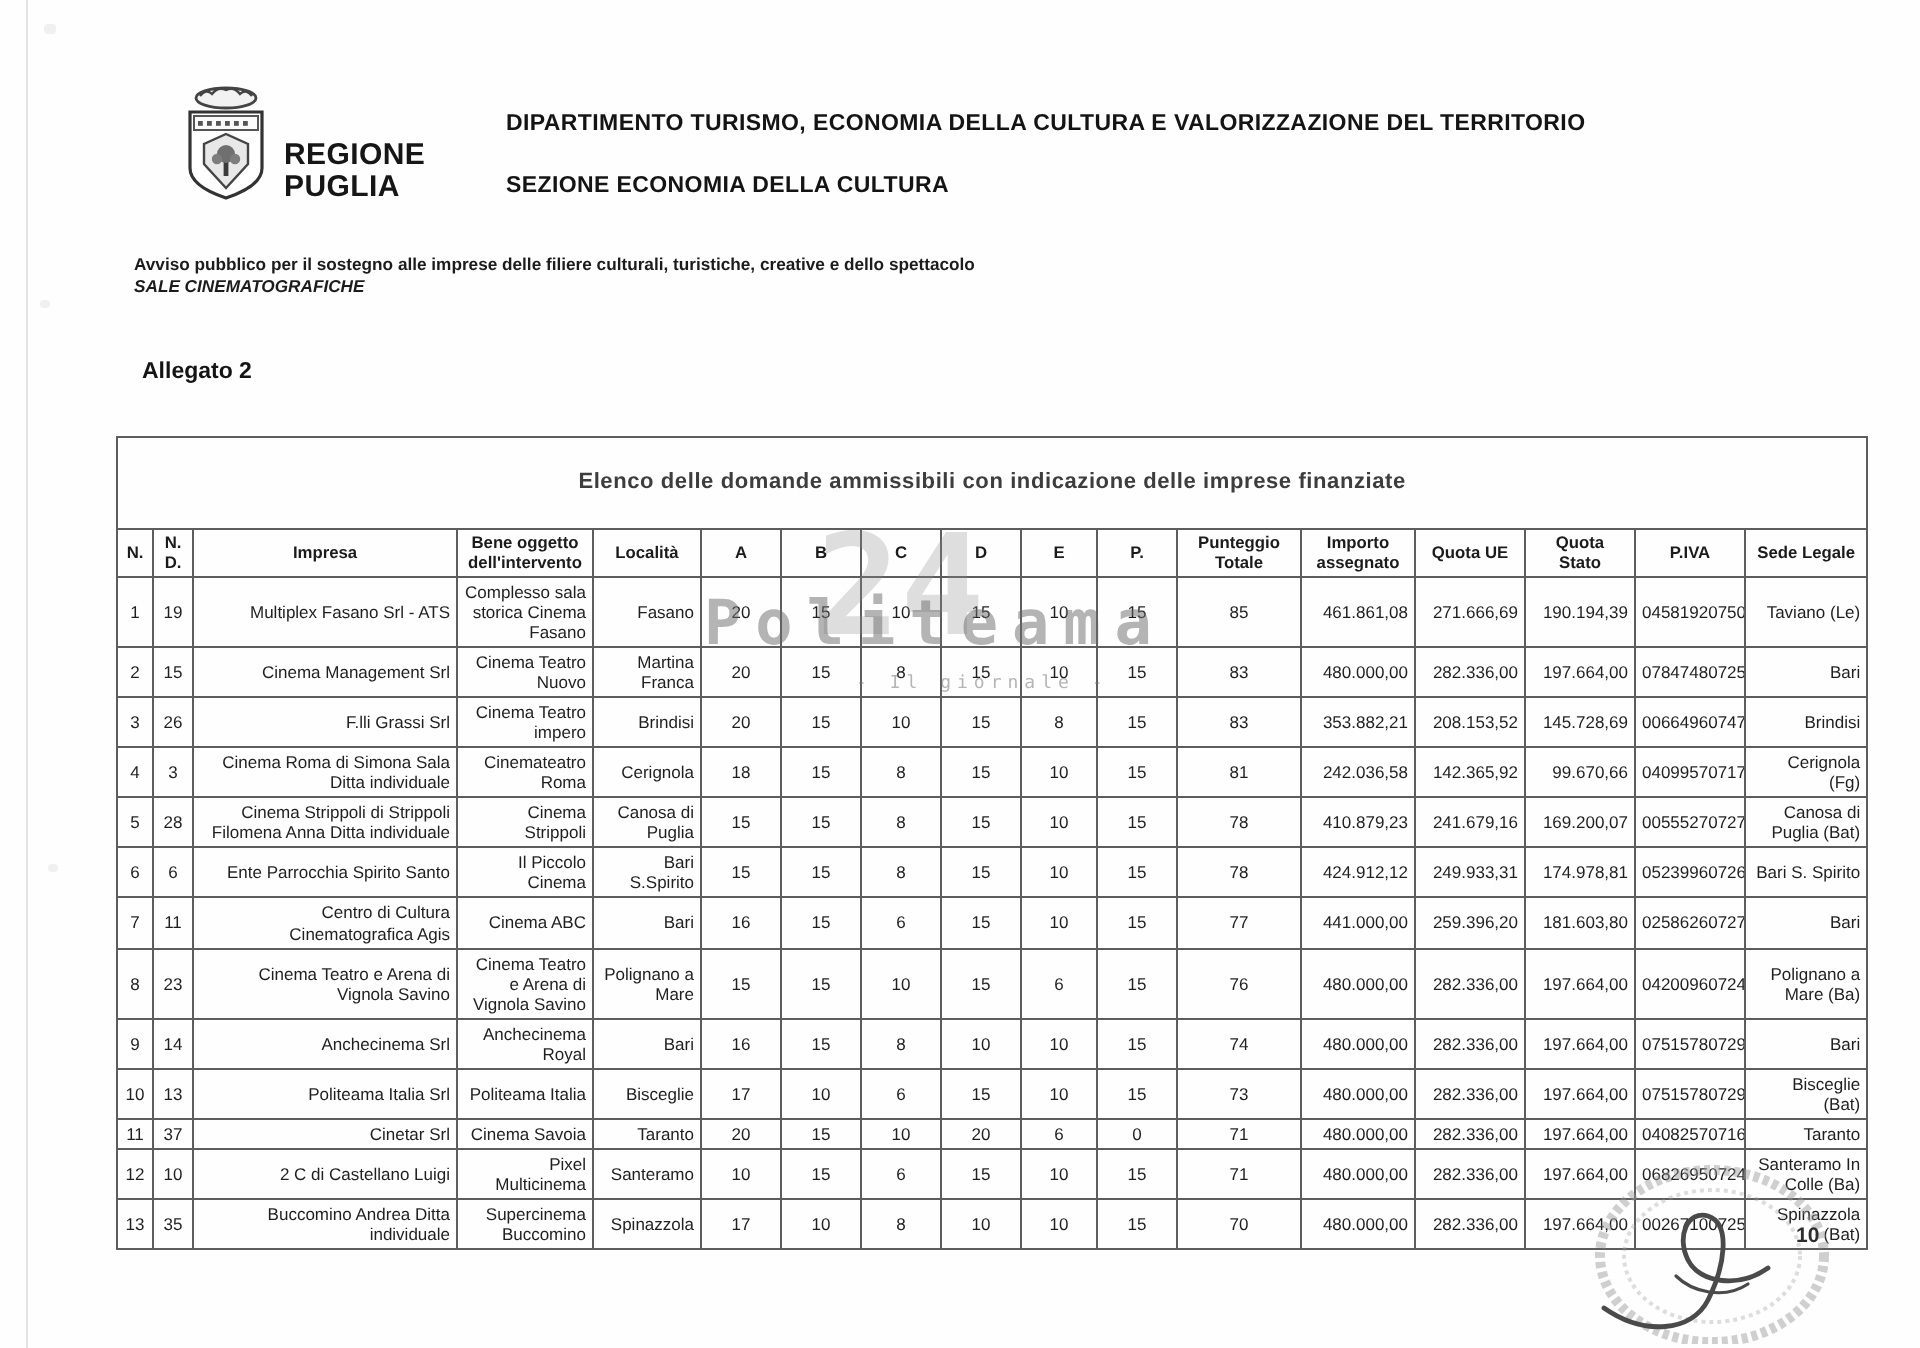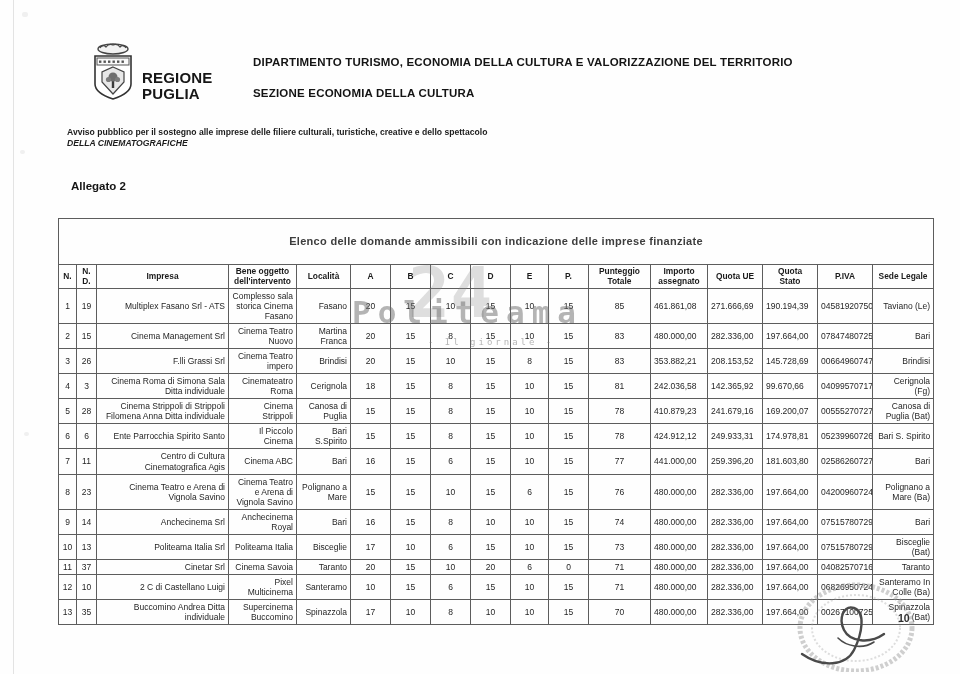--- a/index.html
+++ b/index.html
@@ -20,21 +20,21 @@
 
   
   .tbl-wrap{position:absolute;left:58px;top:218px;width:875px;}
   table{border-collapse:collapse;table-layout:fixed;width:875px;}
   th,td{border:1px solid #5d5d5d;font-family:"Liberation Sans",sans-serif;overflow:hidden;}
   .tbl-title{font-size:11px;font-weight:600;color:#3d3d3d;text-align:center;padding:16px 2px;letter-spacing:.3px;}
   th{font-size:8.4px;font-weight:bold;color:#1b1b1b;text-align:center;white-space:pre-line;padding:2px 1px;line-height:1.15;}
   td{font-size:8.5px;color:#1f1f1f;padding:2px 3px;line-height:1.18;}
   td.a-c{text-align:center;}
   td.a-l{text-align:right;}
-  td.a-r{}
+  td.a-r{text-align:right;}
 
   
   .wm{position:absolute;pointer-events:none;font-family:"DejaVu Sans Mono",monospace;}
   .wm-24{left:408px;top:252px;font-size:70px;font-weight:bold;color:rgba(140,140,140,0.28);}
   .wm-text{left:352px;top:294px;font-size:31px;font-weight:bold;letter-spacing:7px;color:rgba(105,105,105,0.50);}
   .wm-sub{left:428px;top:337px;font-size:9px;letter-spacing:3px;color:rgba(120,120,120,0.55);}
 
   
   .stamp{position:absolute;left:788px;top:576px;}
   .pageno{position:absolute;left:898px;top:612px;font-size:10.5px;font-weight:bold;color:#2e2e2e;}
@@ -73,21 +73,21 @@
   <div class="logo-text">
     <div>REGIONE</div>
     <div>PUGLIA</div>
   </div>
 
   <div class="dept1">DIPARTIMENTO TURISMO, ECONOMIA DELLA CULTURA E VALORIZZAZIONE DEL TERRITORIO</div>
   <div class="dept2">SEZIONE ECONOMIA DELLA CULTURA</div>
 
   <div class="program">
     <div>Avviso pubblico per il sostegno alle imprese delle filiere culturali, turistiche, creative e dello spettacolo</div>
-    <div class="it">DELLA CINEMATOGRAFICHE</div>
+    <div class="it">SALE CINEMATOGRAFICHE</div>
   </div>
 
   <div class="allegato">Allegato 2</div>
 
   <div class="tbl-wrap">
     <table>
       <colgroup>
         <col style="width:18px">
           <col style="width:20px">
           <col style="width:132px">

